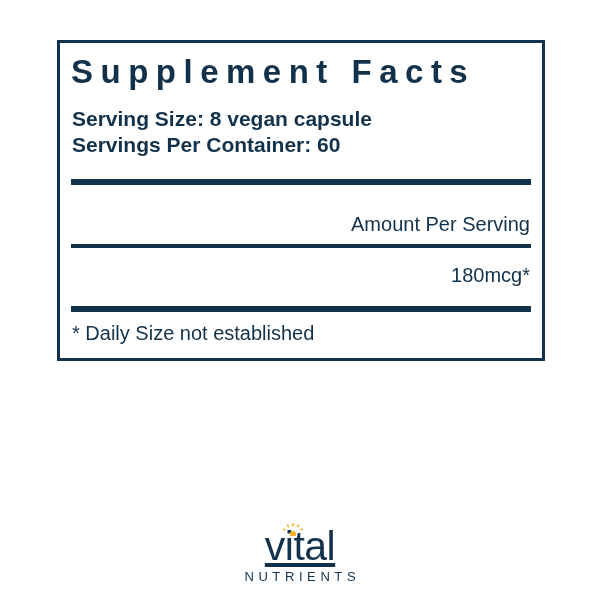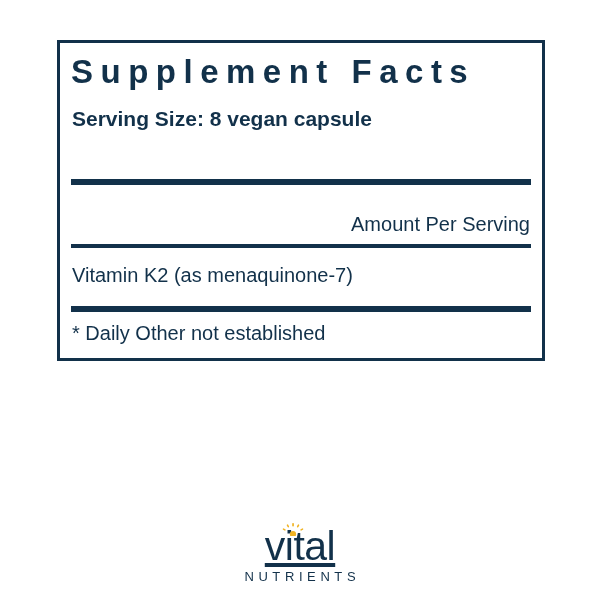--- a/index.html
+++ b/index.html
@@ -208,34 +208,35 @@
 
 <div class="page">
 
   <div class="facts-panel">
     <div class="facts-inner">
 
       <div class="facts-title">Supplement Facts</div>
 
       <div class="serving-size">Serving Size: 8 vegan capsule</div>
 
+      <div class="servings-per">Servings Per Container: 60</div>
 
       <div class="rule rule-thick-top"></div>
 
       <div class="amount-header">Amount Per Serving</div>
 
       <div class="rule rule-thin-mid"></div>
 
       <div class="nutrient-row">
-        <span class="nutrient-name">Vitamin K2 (as menaquinone-7)</span>
+        <span class="nutrient-amount">180mcg*</span>
       </div>
 
       <div class="rule rule-thick-bottom"></div>
 
-      <div class="footnote">* Daily Other not established</div>
+      <div class="footnote">* Daily Size not established</div>
 
     </div>
   </div>
 
 
   <div class="brand">
     <div class="brand-stack">
       <div class="brand-wordmark">
         <span>vital</span>
         <svg class="sunburst" viewBox="0 0 22 13">

